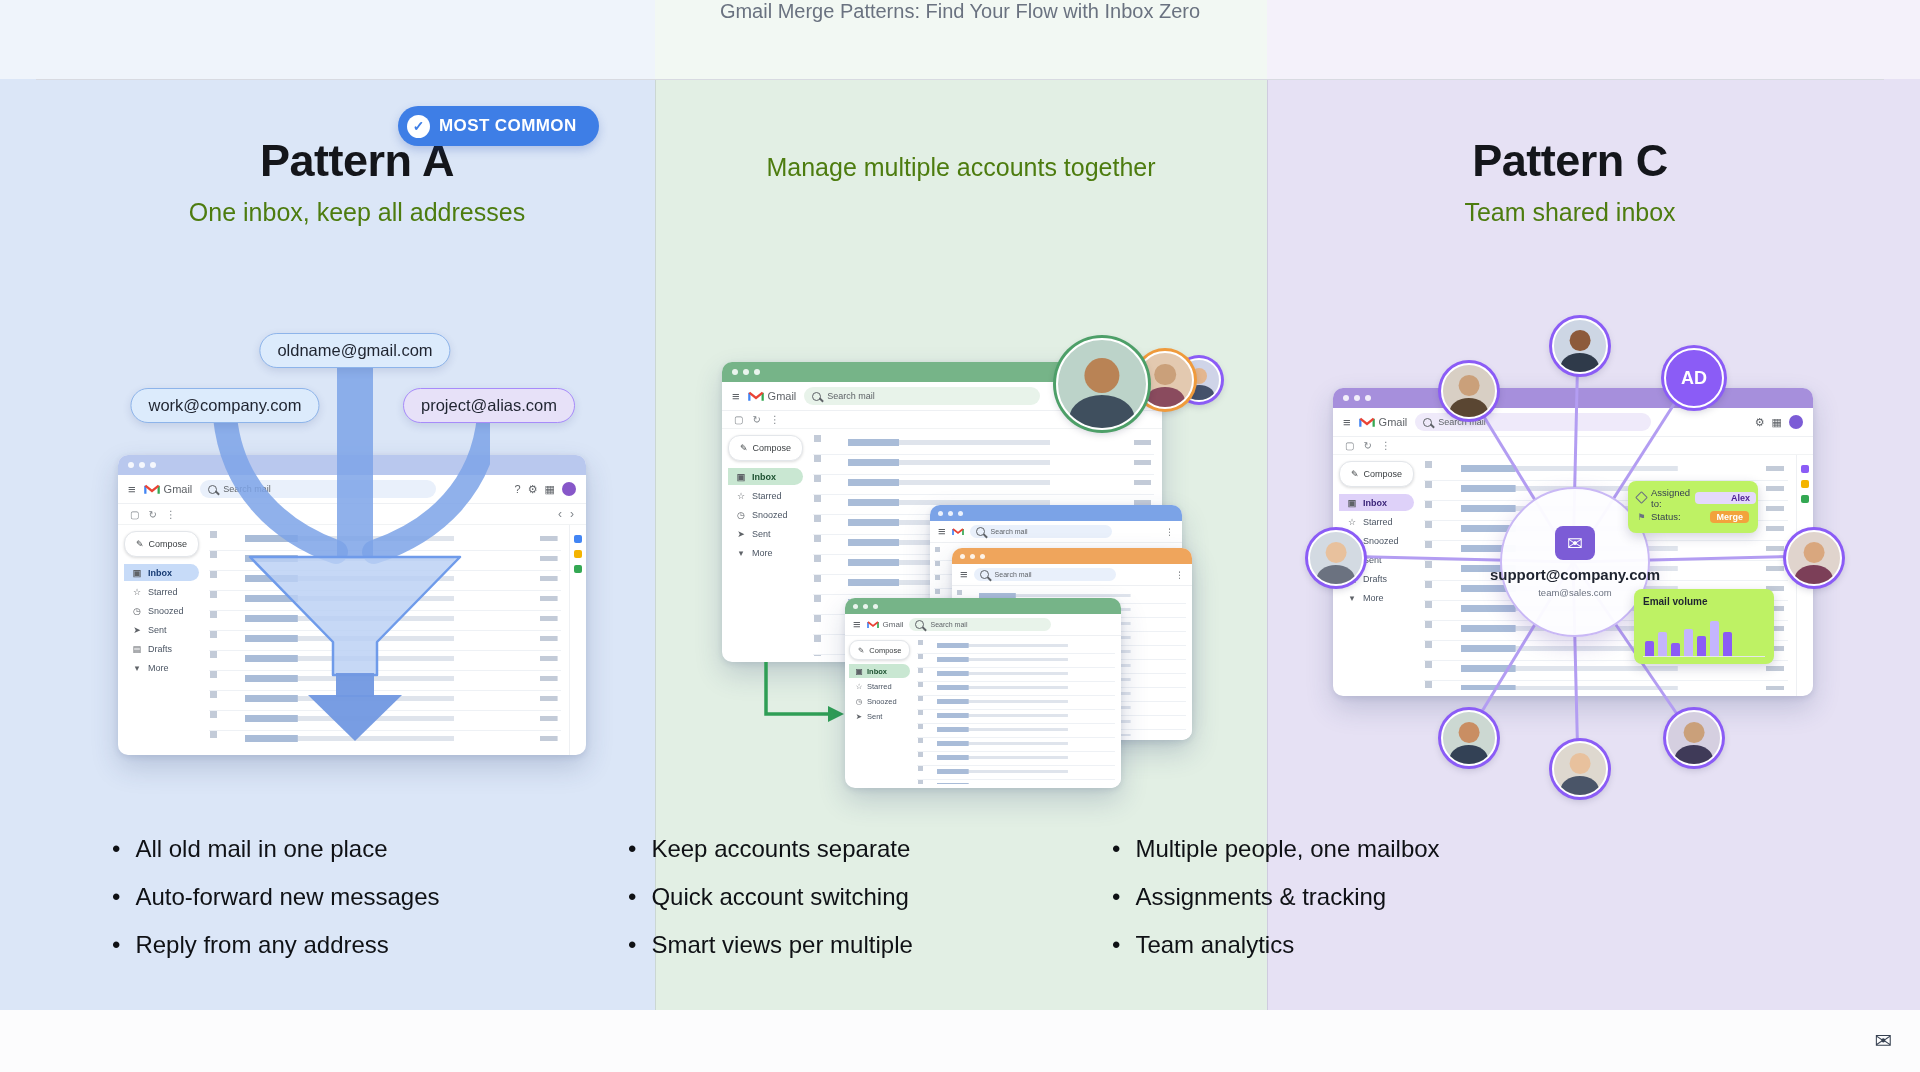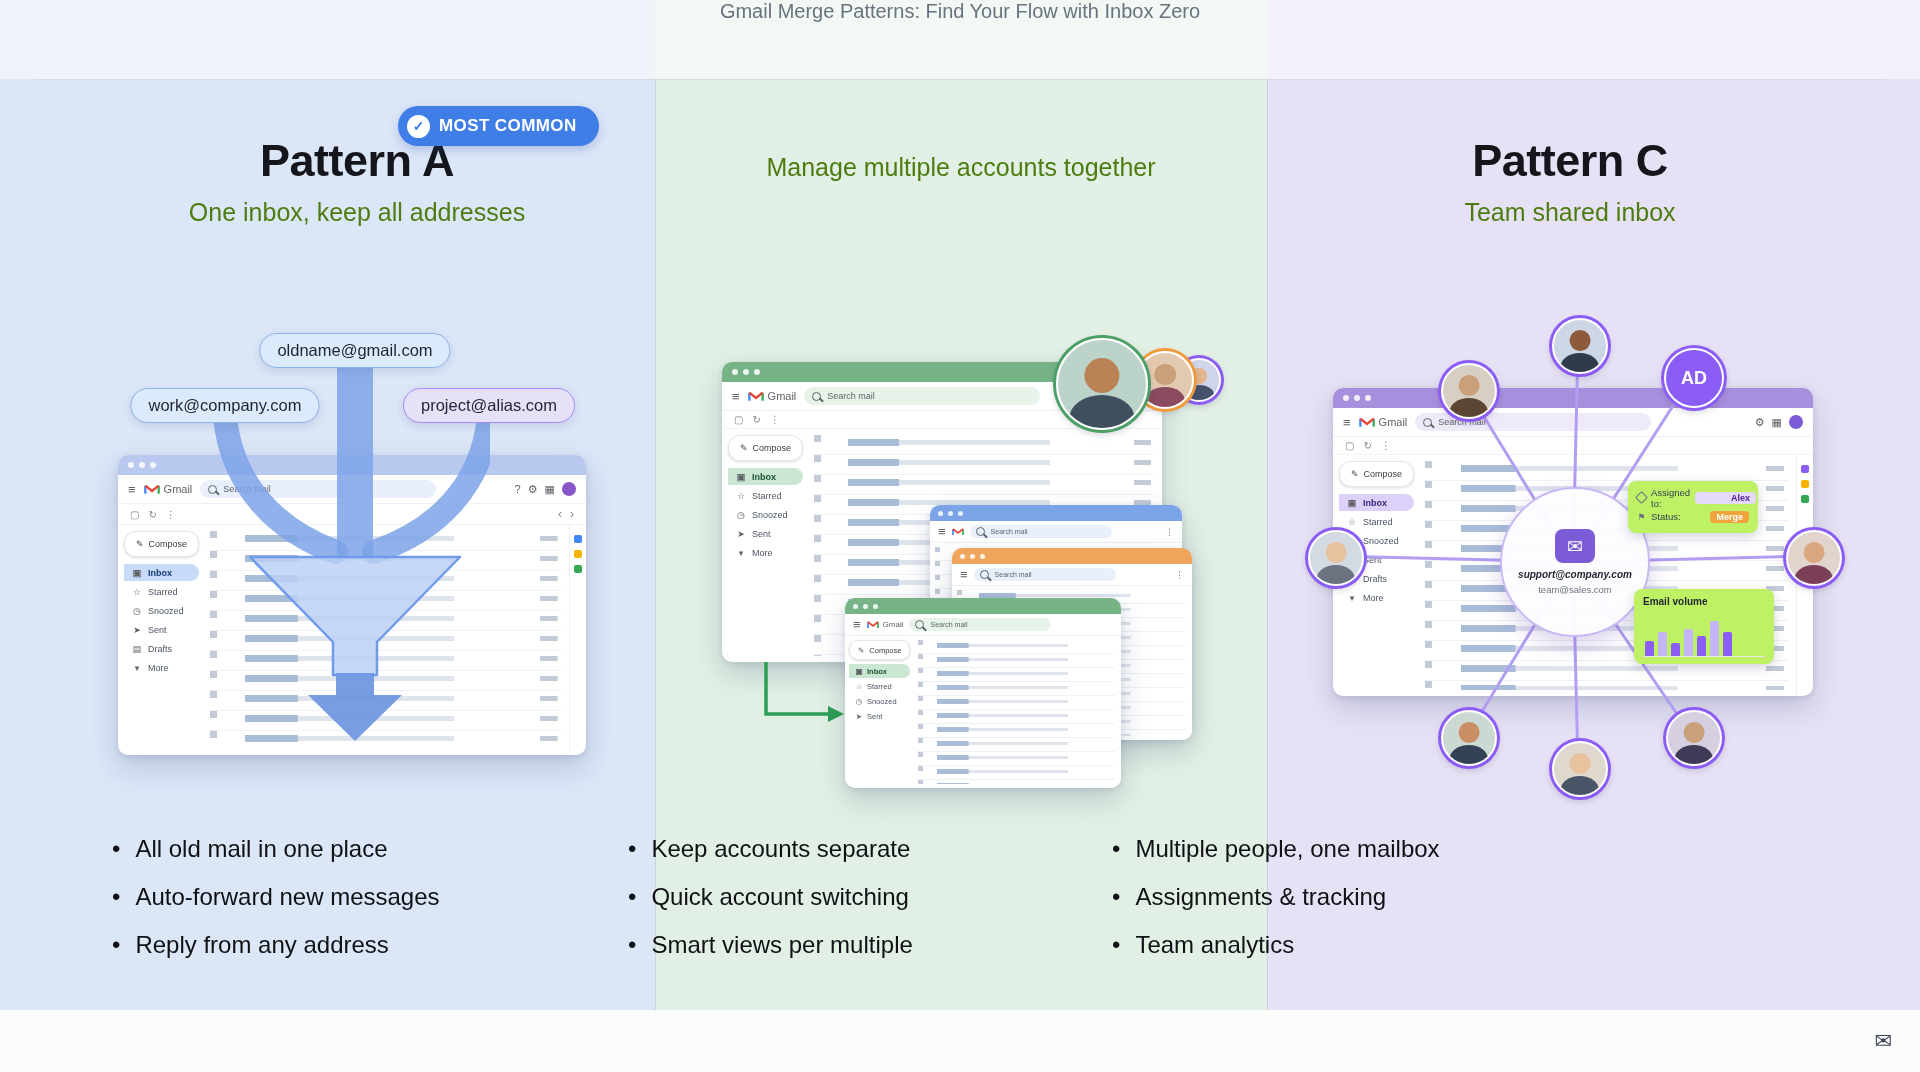--- a/index.html
+++ b/index.html
@@ -140,21 +140,21 @@
     box-shadow:0 0 0 3px #8b5cf6,0 3px 8px rgba(20,20,60,.25);z-index:5;}
 
   
   .spokes{position:absolute;z-index:2;}
   .hub{position:absolute;left:1500px;top:487px;width:146px;height:146px;border-radius:50%;
     background:rgba(253,253,255,.96);border:2px solid #c9b8f5;z-index:4;
     box-shadow:0 8px 22px rgba(80,50,160,.22);display:flex;flex-direction:column;
     align-items:center;justify-content:center;gap:4px;text-align:center;}
   .hub-icon{width:40px;height:34px;border-radius:8px;background:#7c5cd6;color:#fff;font-size:19px;
     display:flex;align-items:center;justify-content:center;margin-bottom:2px;}
-  .hub-email1{font-size:10px;font-weight:bold;color:#1f2430;font-style:italic;}
+  .hub-email1{font-size:15px;font-weight:bold;color:#1f2430;}
   .hub-email2{font-size:9.5px;color:#6b7280;}
   .float-card{position:absolute;background:#bef264;border-radius:8px;z-index:6;
     box-shadow:0 4px 12px rgba(40,40,90,.20);padding:7px 9px;}
   .assigned-card{left:1628px;top:481px;width:112px;}
   .ac-row{display:flex;align-items:center;gap:5px;font-size:9.5px;color:#374151;height:19px;}
   .tag-ic{width:7px;height:7px;border:1.2px solid #6b7280;border-radius:1px;transform:rotate(45deg);flex:none;}
   .flag-ic{font-size:9px;color:#6b7280;width:9px;text-align:center;}
   .chip{border-radius:4px;padding:1px 6px;font-size:9px;font-weight:bold;margin-left:auto;}
   .chip-alex{background:#e4d9fb;color:#4c1d95;padding-left:36px;}
   .chip-open{background:#f2a33c;color:#fff;}

